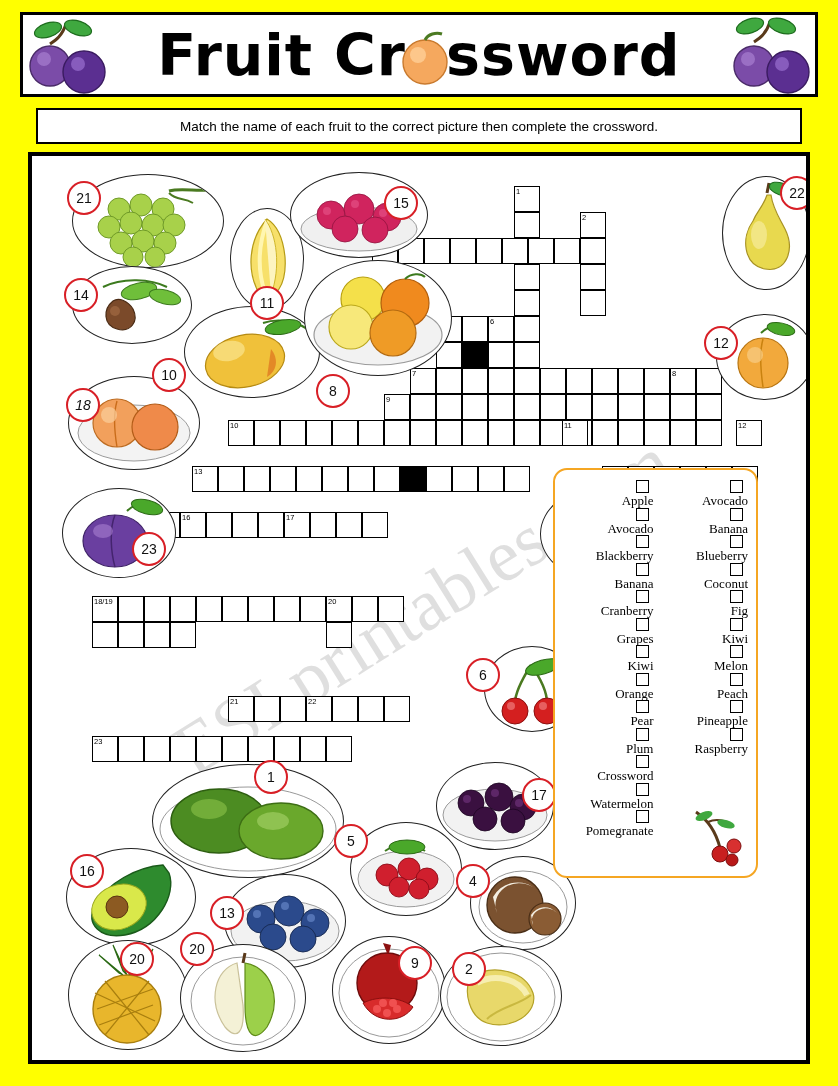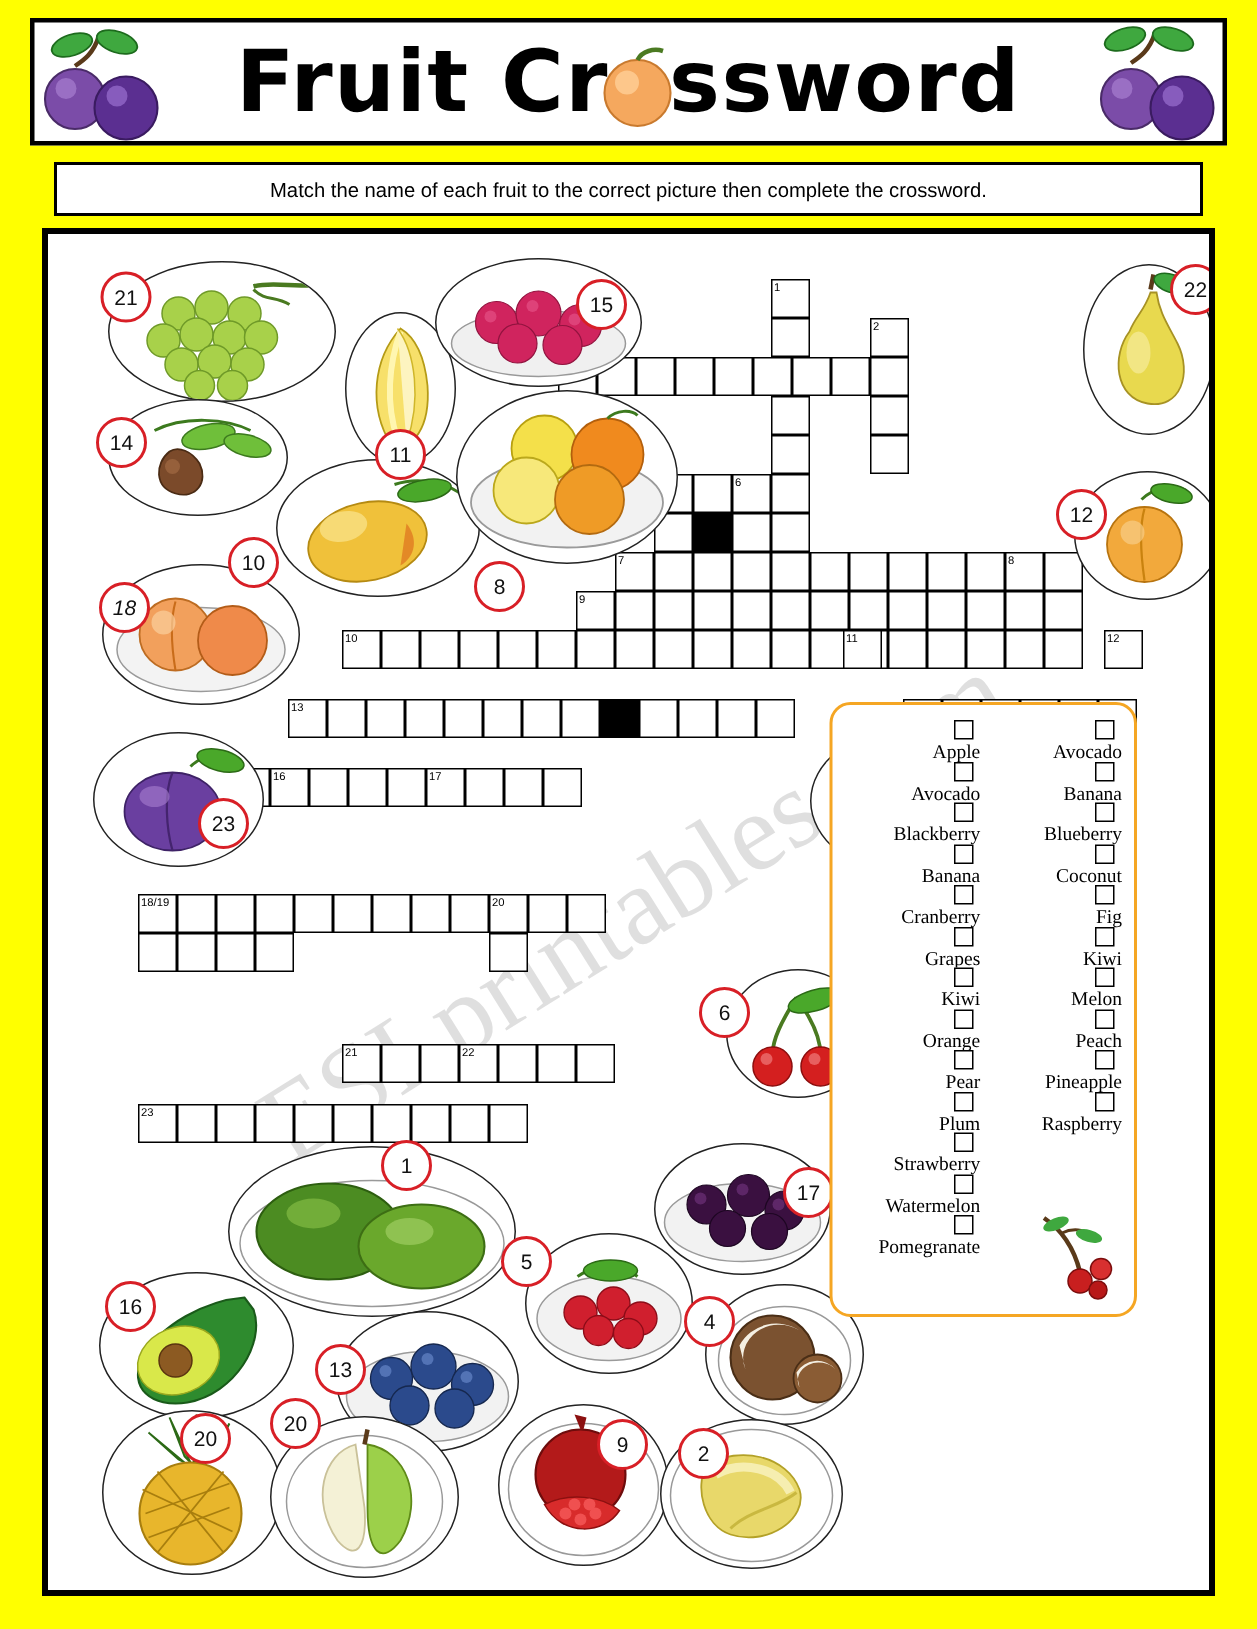--- a/index.html
+++ b/index.html
@@ -650,21 +650,21 @@
         <div class="wl-item">
           <span class="wl-box"></span>
           <span class="wl-label">Pear</span>
         </div>
         <div class="wl-item">
           <span class="wl-box"></span>
           <span class="wl-label">Plum</span>
         </div>
         <div class="wl-item">
           <span class="wl-box"></span>
-          <span class="wl-label">Strawberry</span>
+          <span class="wl-label">Crossword</span>
         </div>
         <div class="wl-item">
           <span class="wl-box"></span>
           <span class="wl-label">Watermelon</span>
         </div>
         <div class="wl-item">
           <span class="wl-box"></span>
           <span class="wl-label">Pomegranate</span>
         </div>
       </div>

